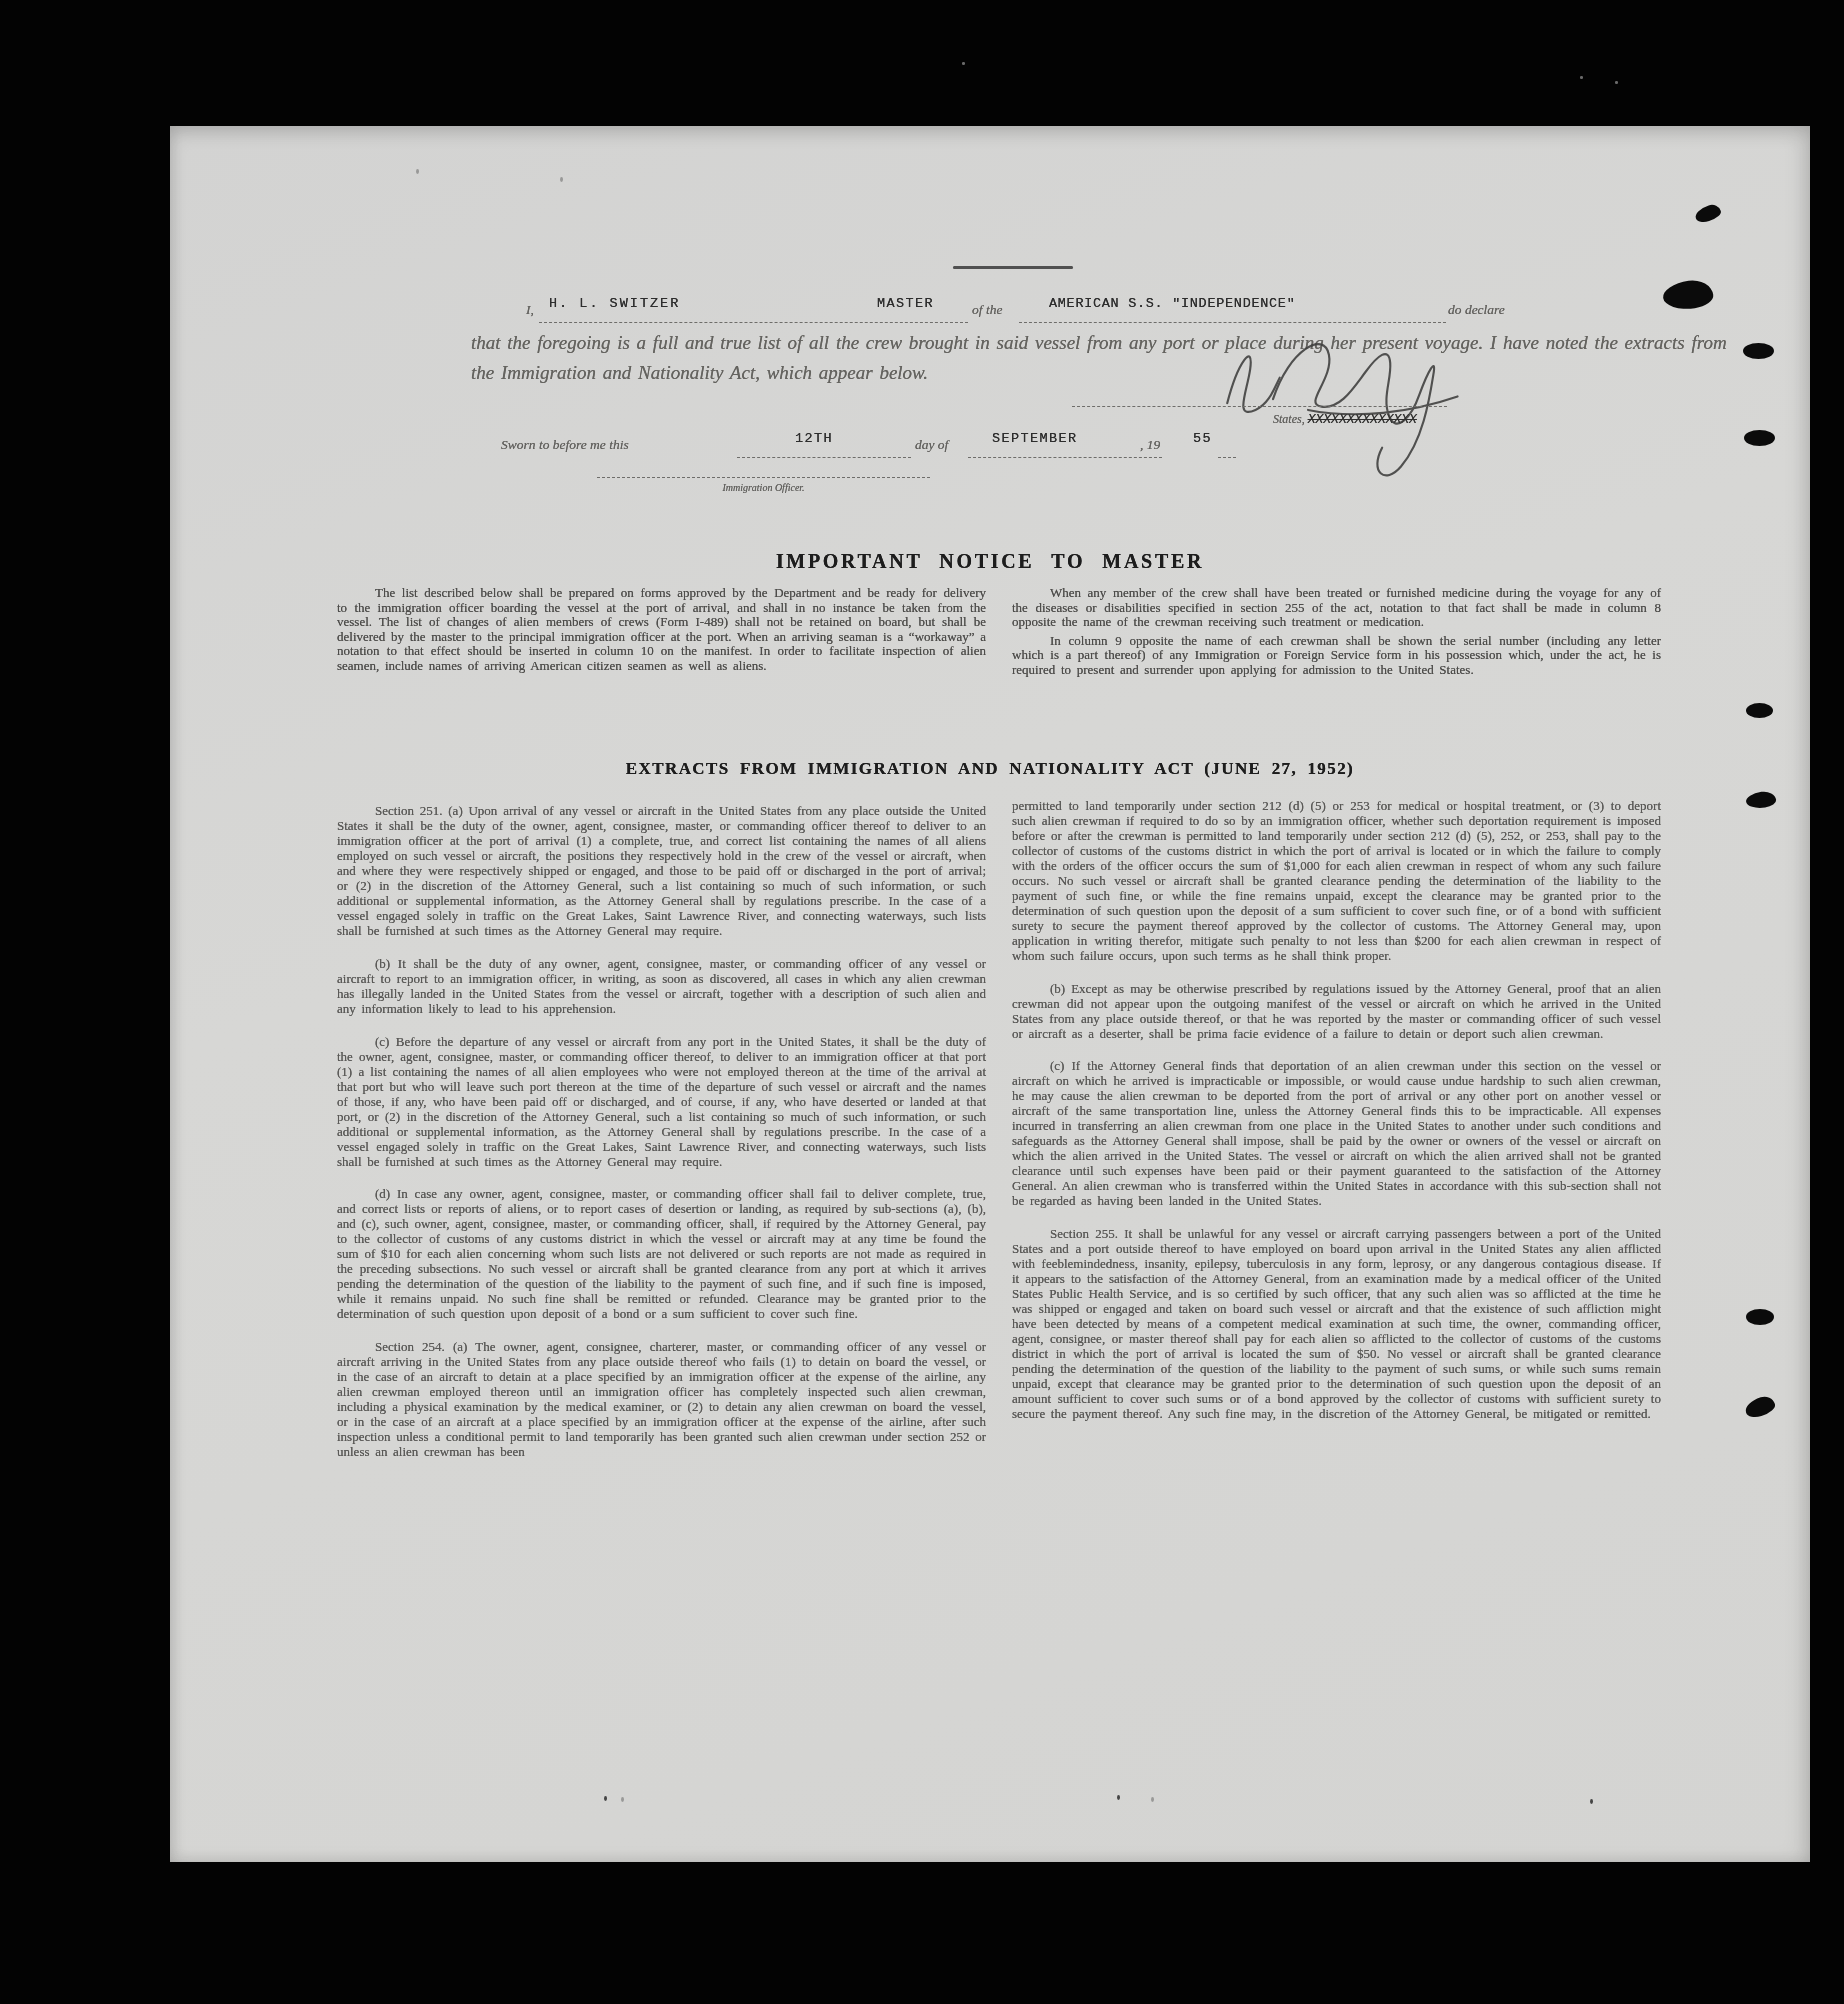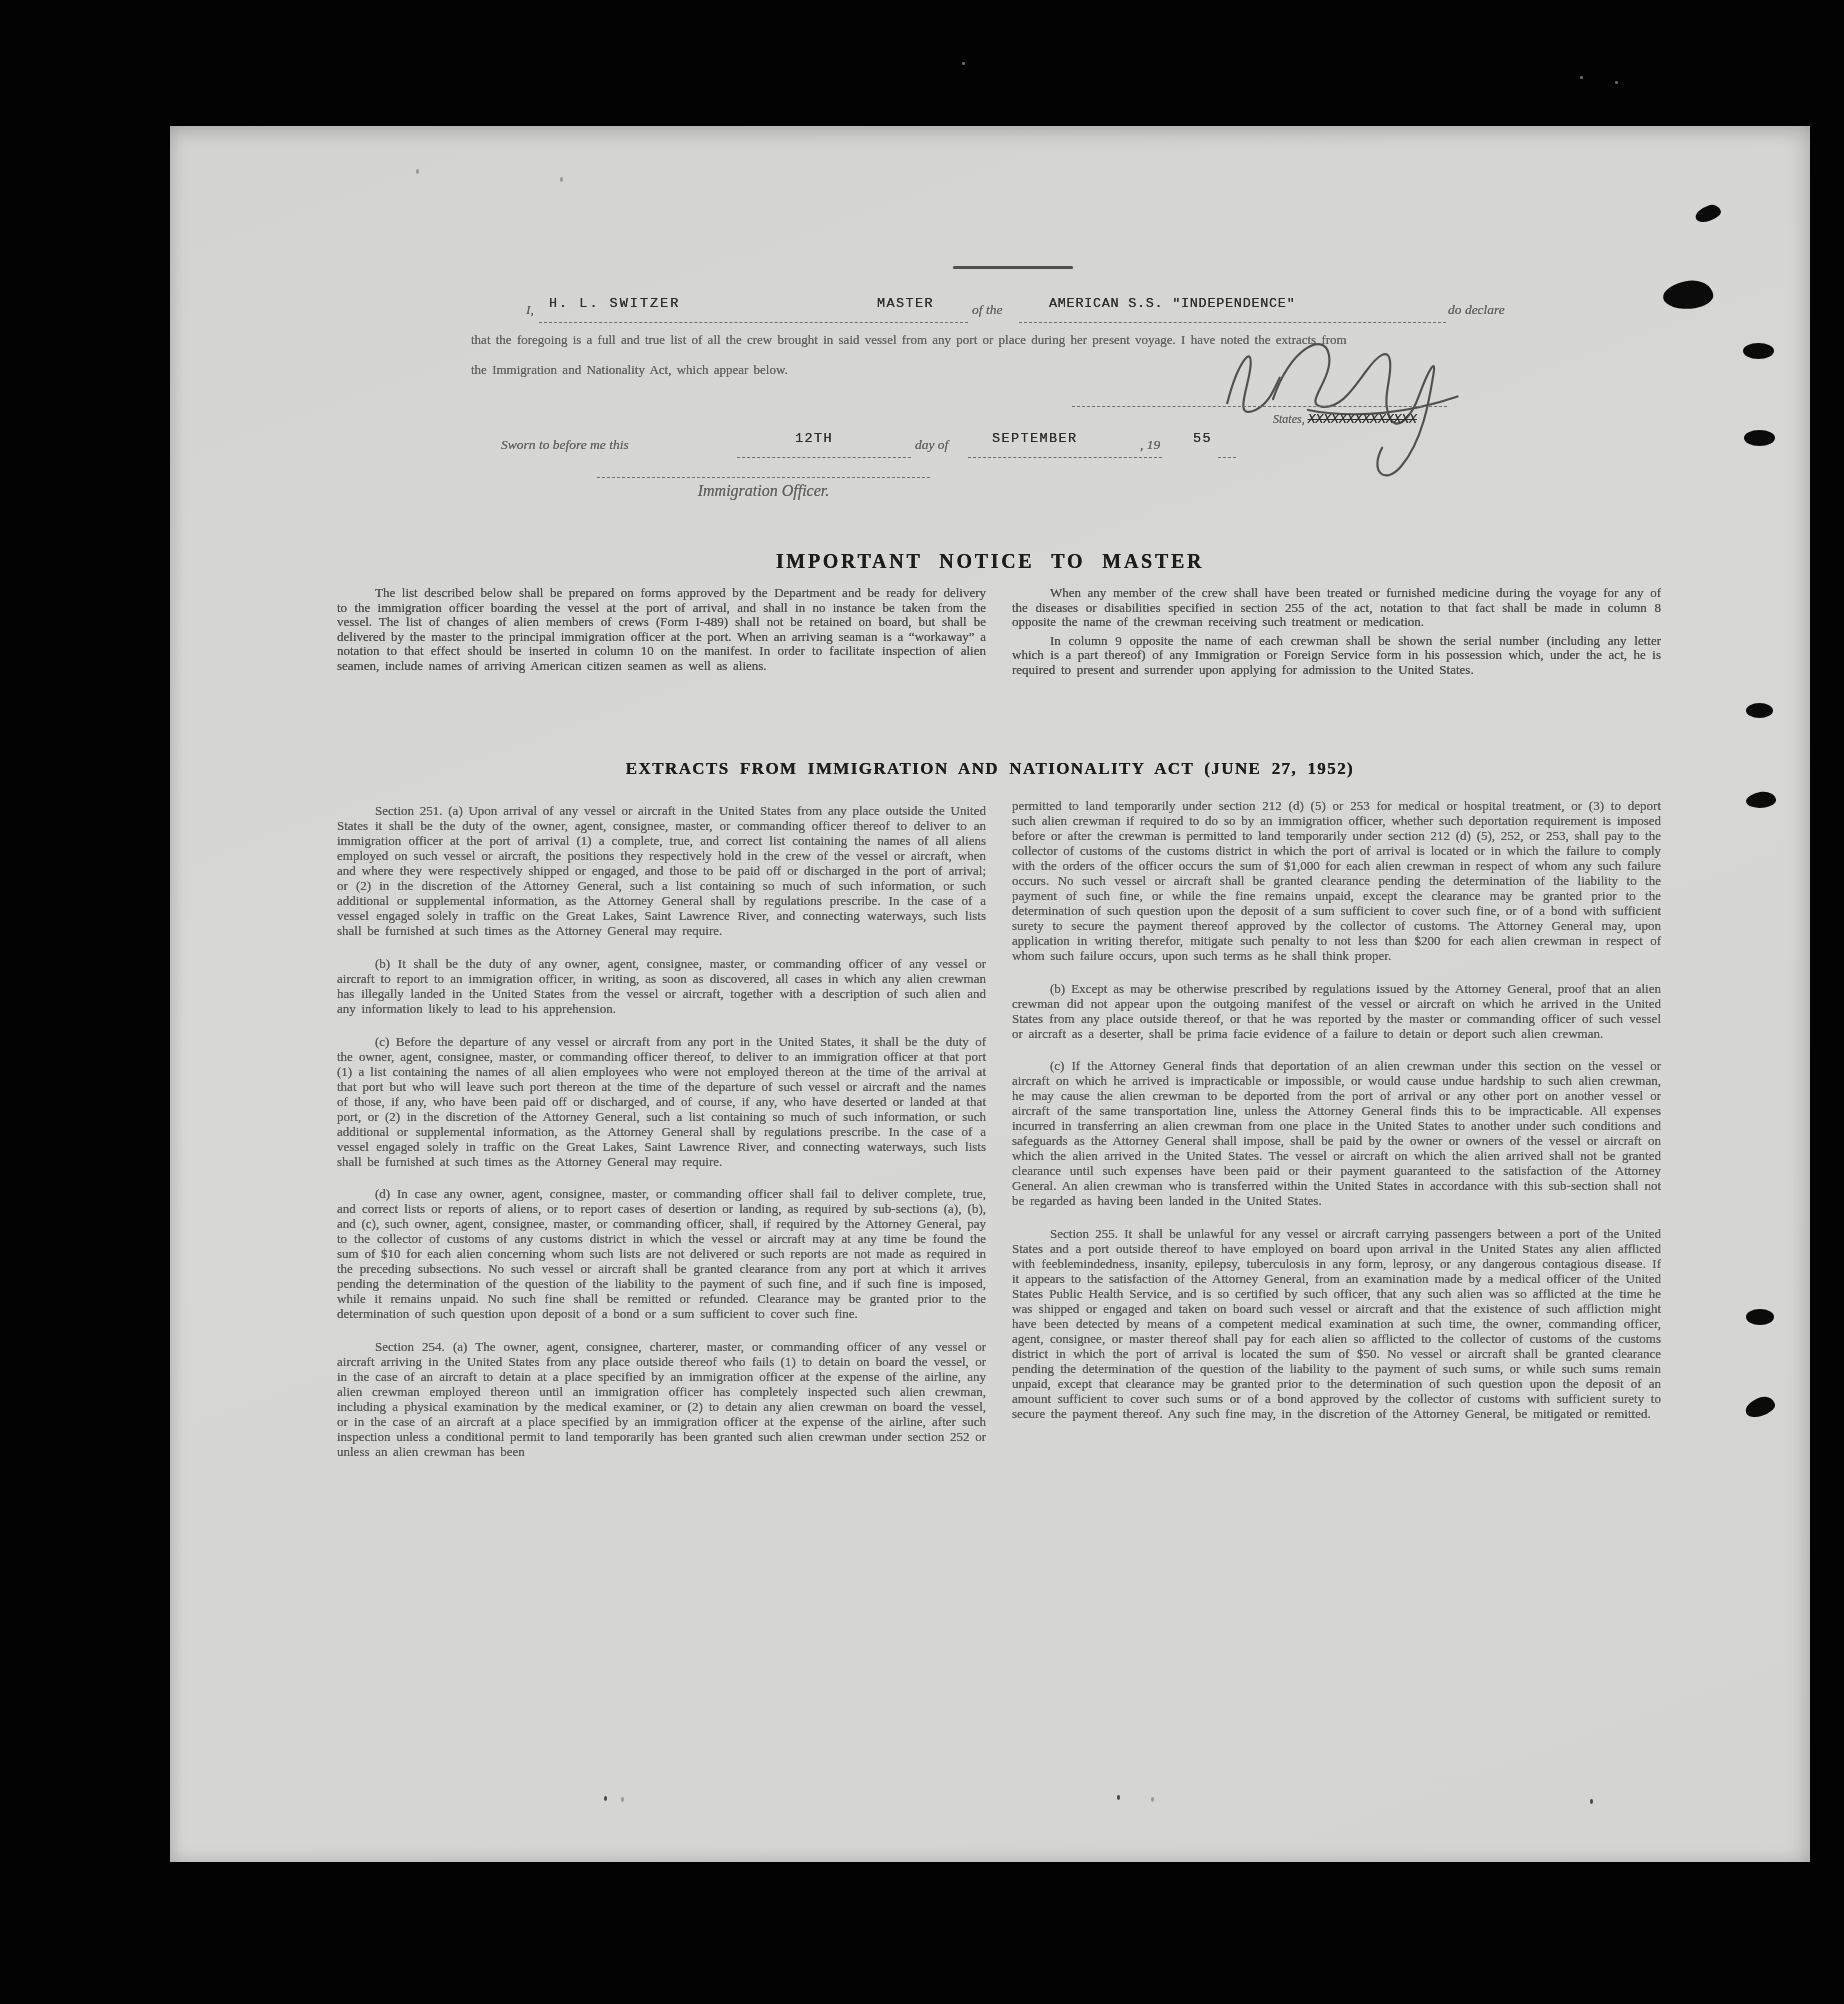--- a/index.html
+++ b/index.html
@@ -17,21 +17,21 @@
               border-radius:1.4px/60%;opacity:.85;}
   .sec-heading{position:absolute;left:0;width:100%;margin:0;text-align:center;font-weight:bold;color:#1d1d1d;
                text-shadow:0 0 0.5px #1d1d1d;}
   .notice-heading{top:424px;font-size:20px;letter-spacing:2.7px;word-spacing:9.5px;}
   .extracts-heading{top:633px;font-size:17px;letter-spacing:1.4px;word-spacing:4.7px;}
   
   .it{font-style:italic;color:#63625f;font-size:13.5px;text-shadow:0 0 0.3px #6b6a67;}
   .typed{font-family:"Liberation Mono","DejaVu Sans Mono",monospace;color:#2d2d2d;font-size:13.5px;
          letter-spacing:1.4px;text-shadow:0 0 0.4px #3a3a3a;white-space:nowrap;}
   .rule-dash{position:absolute;border-bottom:1.4px dashed #6e6d6a;height:0;}
-  .decl{color:#64635f;font-size:13px;word-spacing:2px;white-space:nowrap;
+  .decl{font-style:italic;color:#64635f;font-size:19px;word-spacing:2px;white-space:nowrap;
         text-shadow:0 0 0.3px #6b6a67;}
   .overstrike{font-family:"Liberation Mono","DejaVu Sans Mono",monospace;font-size:13px;color:#30302f;
               letter-spacing:0;text-decoration:line-through;text-decoration-thickness:1.4px;}
   
   .col{position:absolute;width:649px;text-align:justify;color:#525150;}
   .col p{margin:0 0 4px 0;text-indent:38px;text-shadow:0 0 0.5px rgba(80,80,78,.9);}
   .notice-col{font-size:13px;line-height:14.5px;word-spacing:2.4px;color:#4e4d4b;}
   .extracts-col{font-size:13px;line-height:15px;word-spacing:2.4px;color:#5b5a58;}
   .extracts-col p{margin:0 0 17.6px 0;}
   .extracts-col p.sect{margin-top:5.4px;}
@@ -83,21 +83,21 @@
     <div class="rule-dash" style="left:567px;top:331px;width:174px;"></div>
     <span class="typed abs" style="left:625px;top:305px;text-align:right;">12TH</span>
     <span class="it abs" style="left:745px;top:311px;">day of</span>
     <div class="rule-dash" style="left:798px;top:331px;width:194px;"></div>
     <span class="typed abs" style="left:822px;top:305px;">SEPTEMBER</span>
     <span class="it abs" style="left:970px;top:311px;">, 19</span>
     <span class="typed abs" style="left:1023px;top:305px;">55</span>
     <div class="rule-dash" style="left:1048px;top:331px;width:17.6px;"></div>
 
     <div class="rule-dash" style="left:427px;top:351px;width:333px;"></div>
-    <span class="it abs" style="left:427px;top:356px;width:333px;text-align:center;font-size:16px;">Immigration Officer.</span>
+    <span class="it abs" style="left:427px;top:356px;width:333px;text-align:center;font-size:10px;">Immigration Officer.</span>
 
     <h2 class="sec-heading notice-heading">IMPORTANT NOTICE TO MASTER</h2>
     <div class="col notice-col" style="left:167px;top:460px;">
       <p>The list described below shall be prepared on forms approved by the Department and be ready for delivery to the immigration officer boarding the vessel at the port of arrival, and shall in no instance be taken from the vessel.  The list of changes of alien members of crews (Form I-489) shall not be retained on board, but shall be delivered by the master to the principal immigration officer at the port.  When an arriving seaman is a “workaway” a notation to that effect should be inserted in column 10 on the manifest.  In order to facilitate inspection of alien seamen, include names of arriving American citizen seamen as well as aliens.</p>
     </div>
     <div class="col notice-col" style="left:842px;top:460px;">
       <p>When any member of the crew shall have been treated or furnished medicine during the voyage for any of the diseases or disabilities specified in section 255 of the act, notation to that fact shall be made in column 8 opposite the name of the crewman receiving such treatment or medication.</p>
       <p>In column 9 opposite the name of each crewman shall be shown the serial number (including any letter which is a part thereof) of any Immigration or Foreign Service form in his possession which, under the act, he is required to present and surrender upon applying for admission to the United States.</p>
     </div>
 

